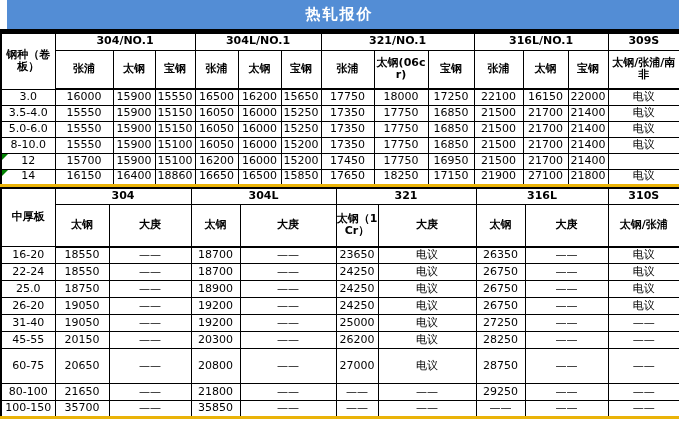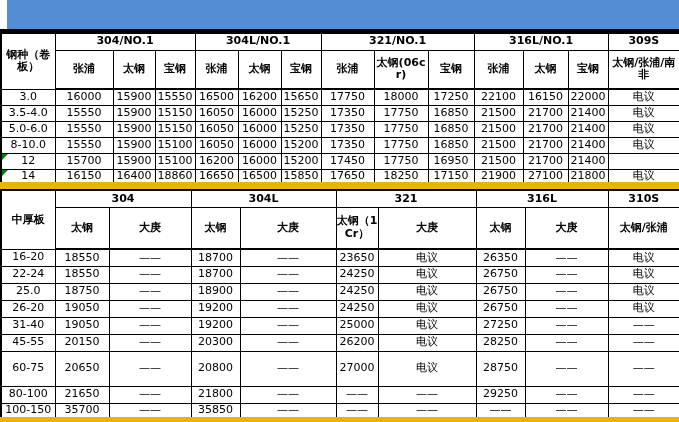--- a/index.html
+++ b/index.html
@@ -19,31 +19,32 @@
     border:1px solid #000;text-align:center;vertical-align:middle;
     padding:0;overflow:hidden;font-size:11px;line-height:1.15;color:#000;
     background:#ffffff;
   }
   td.hd{background:#C5D9F1;font-weight:bold;font-size:12px;word-break:break-all;}
   td.rowlab{background:#C5D9F1;font-weight:normal;font-size:11px;position:relative;}
   td.gl{border-left:2px solid #000;}
   td.ll{border-left:3px solid #000;}
   tr.hr2 td{border-bottom:2px solid #000;margin-left:48px;}
   tr.hr2 td:last-child{font-size:11px;}
-  tr.lastrow td{border-bottom:7px solid #eab308;}
+  tr.lastrow td{border-bottom:3px solid #eab308;}
   .flag{
     position:absolute;left:0;top:0;width:0;height:0;
     border-top:6px solid #008000;border-right:6px solid transparent;
   }
 </style>
 </head>
 <body>
 
 <div class="title-bar">
   <div class="title-notch"></div>
+  <span>热轧报价</span>
 </div>
 
 <div id="tables">
     <table class="grid">
       <colgroup>
         <col style="width:54px">
         <col style="width:58px">
         <col style="width:42px">
         <col style="width:40px">
         <col style="width:43px">

